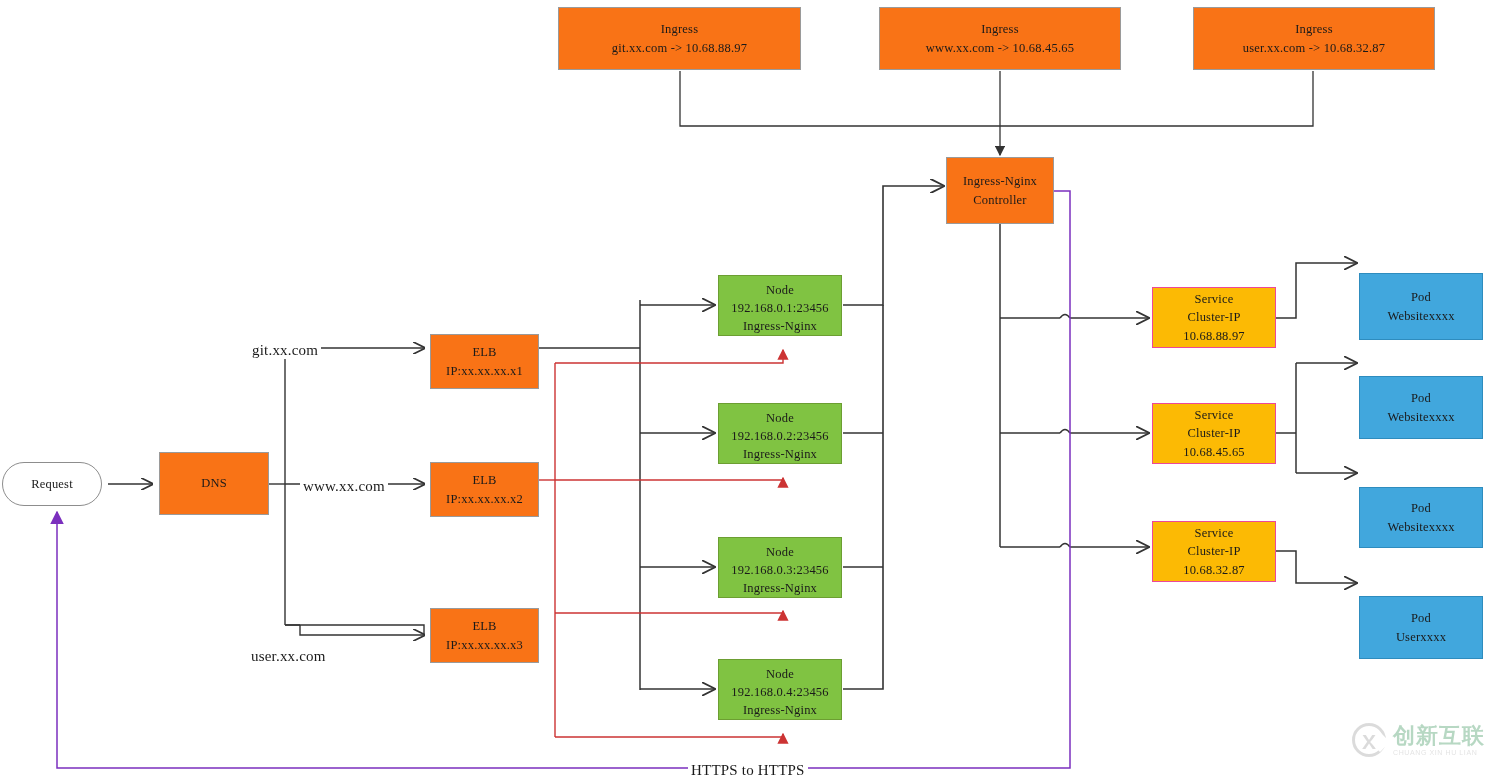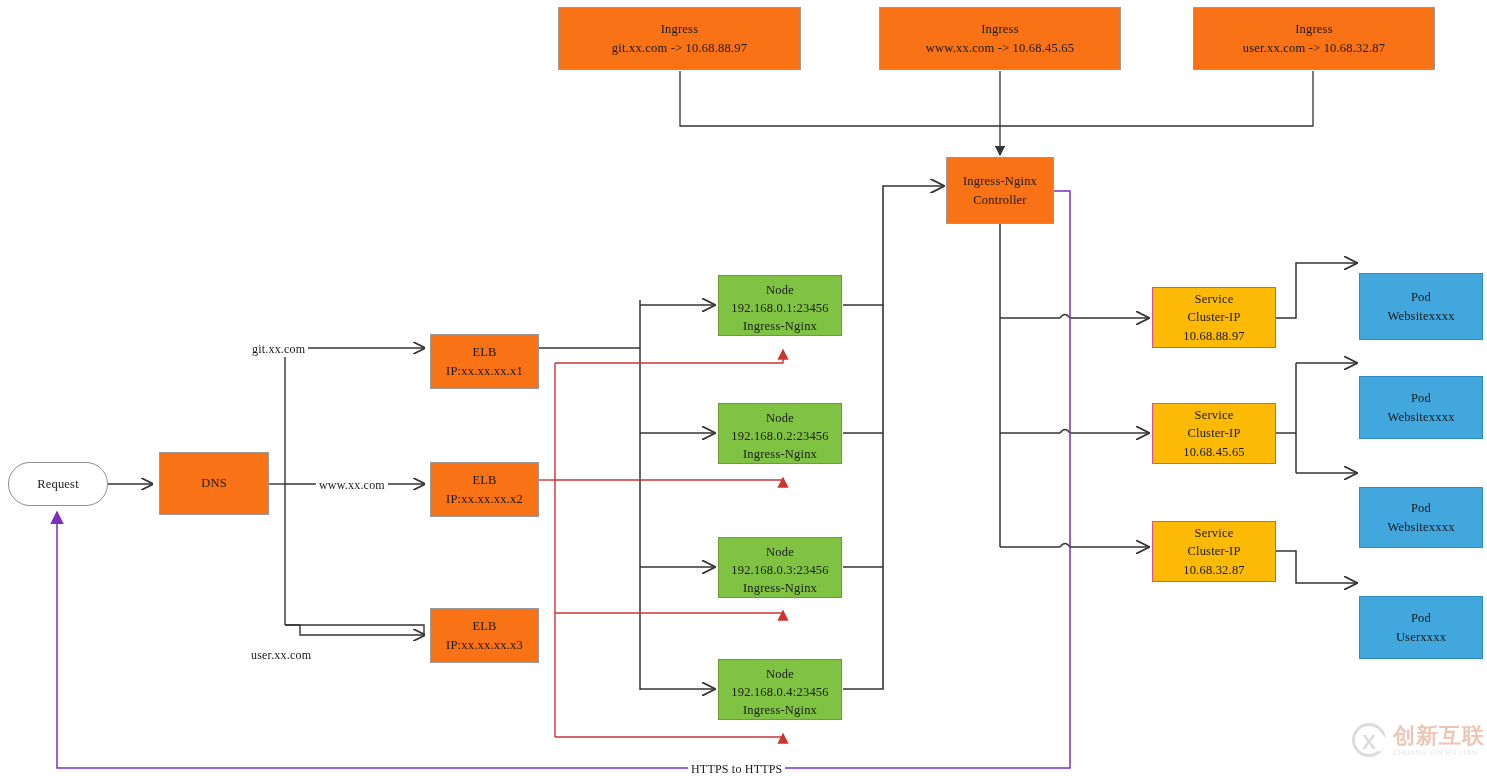--- a/index.html
+++ b/index.html
@@ -9,32 +9,32 @@
 
   .node-box{position:absolute;box-sizing:border-box;display:flex;flex-direction:column;
             align-items:center;justify-content:center;text-align:center;line-height:1.45;
             font-size:12.5px;color:#1a1a1a;letter-spacing:.2px;}
   .plain{background:#f97316;border:1px solid #9a9a9a;}
   .green{background:#80c342;border:1px solid #6c9e32;justify-content:flex-end;}
   .orange{background:#fcba04;border:1px solid #ec4899;}
   .blue{background:#41a7dd;border:1px solid #2e8cbe;margin-top:44px;}
   .pill{background:#ffffff;border:1px solid #8d8d8d;border-radius:22px;}
 
-  .edge-label{position:absolute;font-size:12px;color:#1a1a1a;background:#fff;
+  .edge-label{position:absolute;font-size:15px;color:#1a1a1a;background:#fff;
               padding:0 3px;white-space:nowrap;letter-spacing:.2px;}
 
   .watermark{position:absolute;display:flex;align-items:center;gap:7px;opacity:.30;}
   .wm-mark{width:34px;height:34px;border:3px solid #8b8b8b;border-radius:50%;
            position:relative;box-sizing:border-box;}
   .wm-mark:after{content:"";position:absolute;right:-4px;top:9px;width:14px;height:14px;
                  background:#fff;transform:rotate(45deg);}
   .wm-x{position:absolute;left:7px;top:4px;font-size:21px;font-weight:bold;color:#8b8b8b;
         font-family:"Liberation Sans",sans-serif;}
   .wm-text{display:flex;flex-direction:column;line-height:1;}
-  .wm-cn{font-size:22px;font-weight:bold;color:#c2410c;letter-spacing:1px;
+  .wm-cn{font-size:22px;font-weight:bold;color:#15803d;letter-spacing:1px;
          font-family:"DejaVu Sans",sans-serif;}
   .wm-py{font-size:7px;color:#a3a3a3;letter-spacing:.6px;margin-top:2px;
          font-family:"Liberation Sans",sans-serif;}
 </style>
 </head>
 <body>
 
 <div id="canvas">
 
   <svg class="wires" viewBox="0 0 1487 776" xmlns="http://www.w3.org/2000/svg">
@@ -150,29 +150,29 @@
   <div class="node-box plain" style="left:1193px;top:7px;width:242px;height:63px;">
     <div>Ingress</div>
     <div>user.xx.com -&gt; 10.68.32.87</div>
   </div>
 
   <div class="node-box plain" style="left:946px;top:157px;width:108px;height:67px;">
     <div>Ingress-Nginx</div>
     <div>Controller</div>
   </div>
 
-  <div class="node-box pill" style="left:8px;top:462px;width:100px;height:44px;">
+  <div class="node-box pill" style="left:2px;top:462px;width:100px;height:44px;">
     <div>Request</div>
   </div>
   <div class="node-box plain" style="left:159px;top:452px;width:110px;height:63px;">
     <div>DNS</div>
   </div>
 
   <div class="edge-label" style="left:249px;top:342px;">git.xx.com</div>
-  <div class="edge-label" style="left:316px;top:478px;">www.xx.com</div>
+  <div class="edge-label" style="left:300px;top:478px;">www.xx.com</div>
   <div class="edge-label" style="left:248px;top:648px;">user.xx.com</div>
 
   <div class="node-box plain" style="left:430px;top:334px;width:109px;height:55px;">
     <div>ELB</div>
     <div>IP:xx.xx.xx.x1</div>
   </div>
   <div class="node-box plain" style="left:430px;top:462px;width:109px;height:55px;">
     <div>ELB</div>
     <div>IP:xx.xx.xx.x2</div>
   </div>

